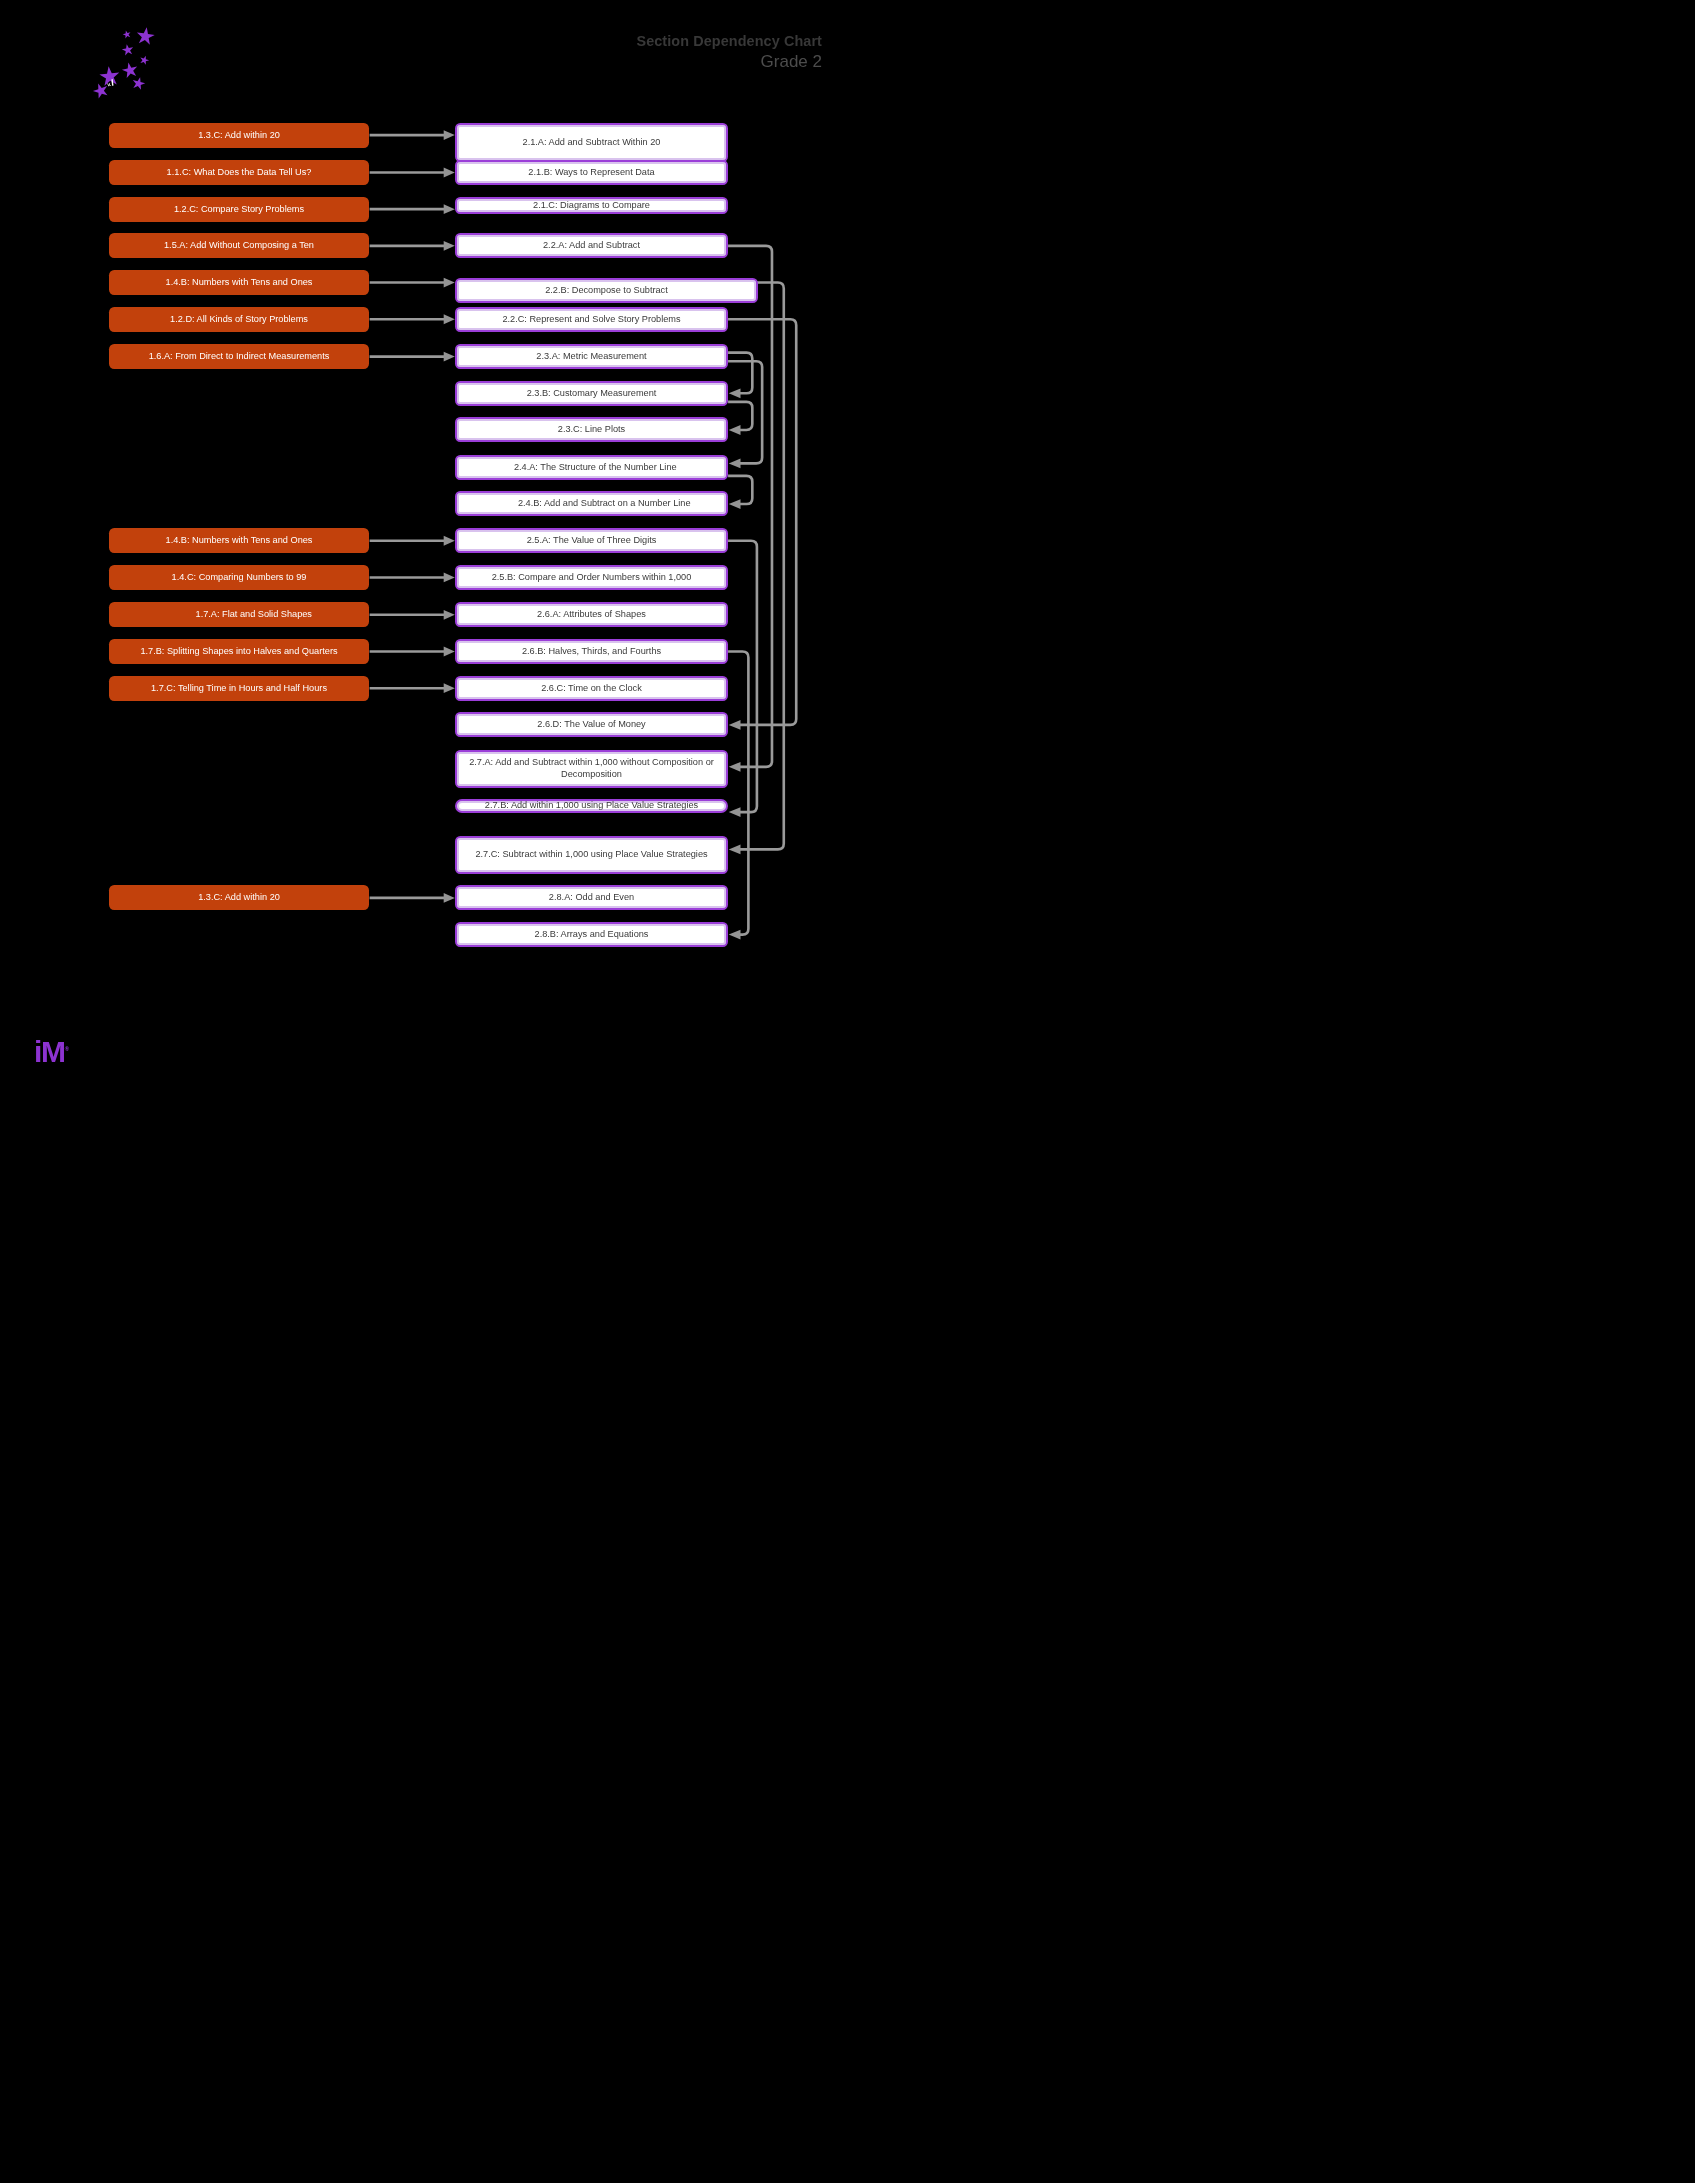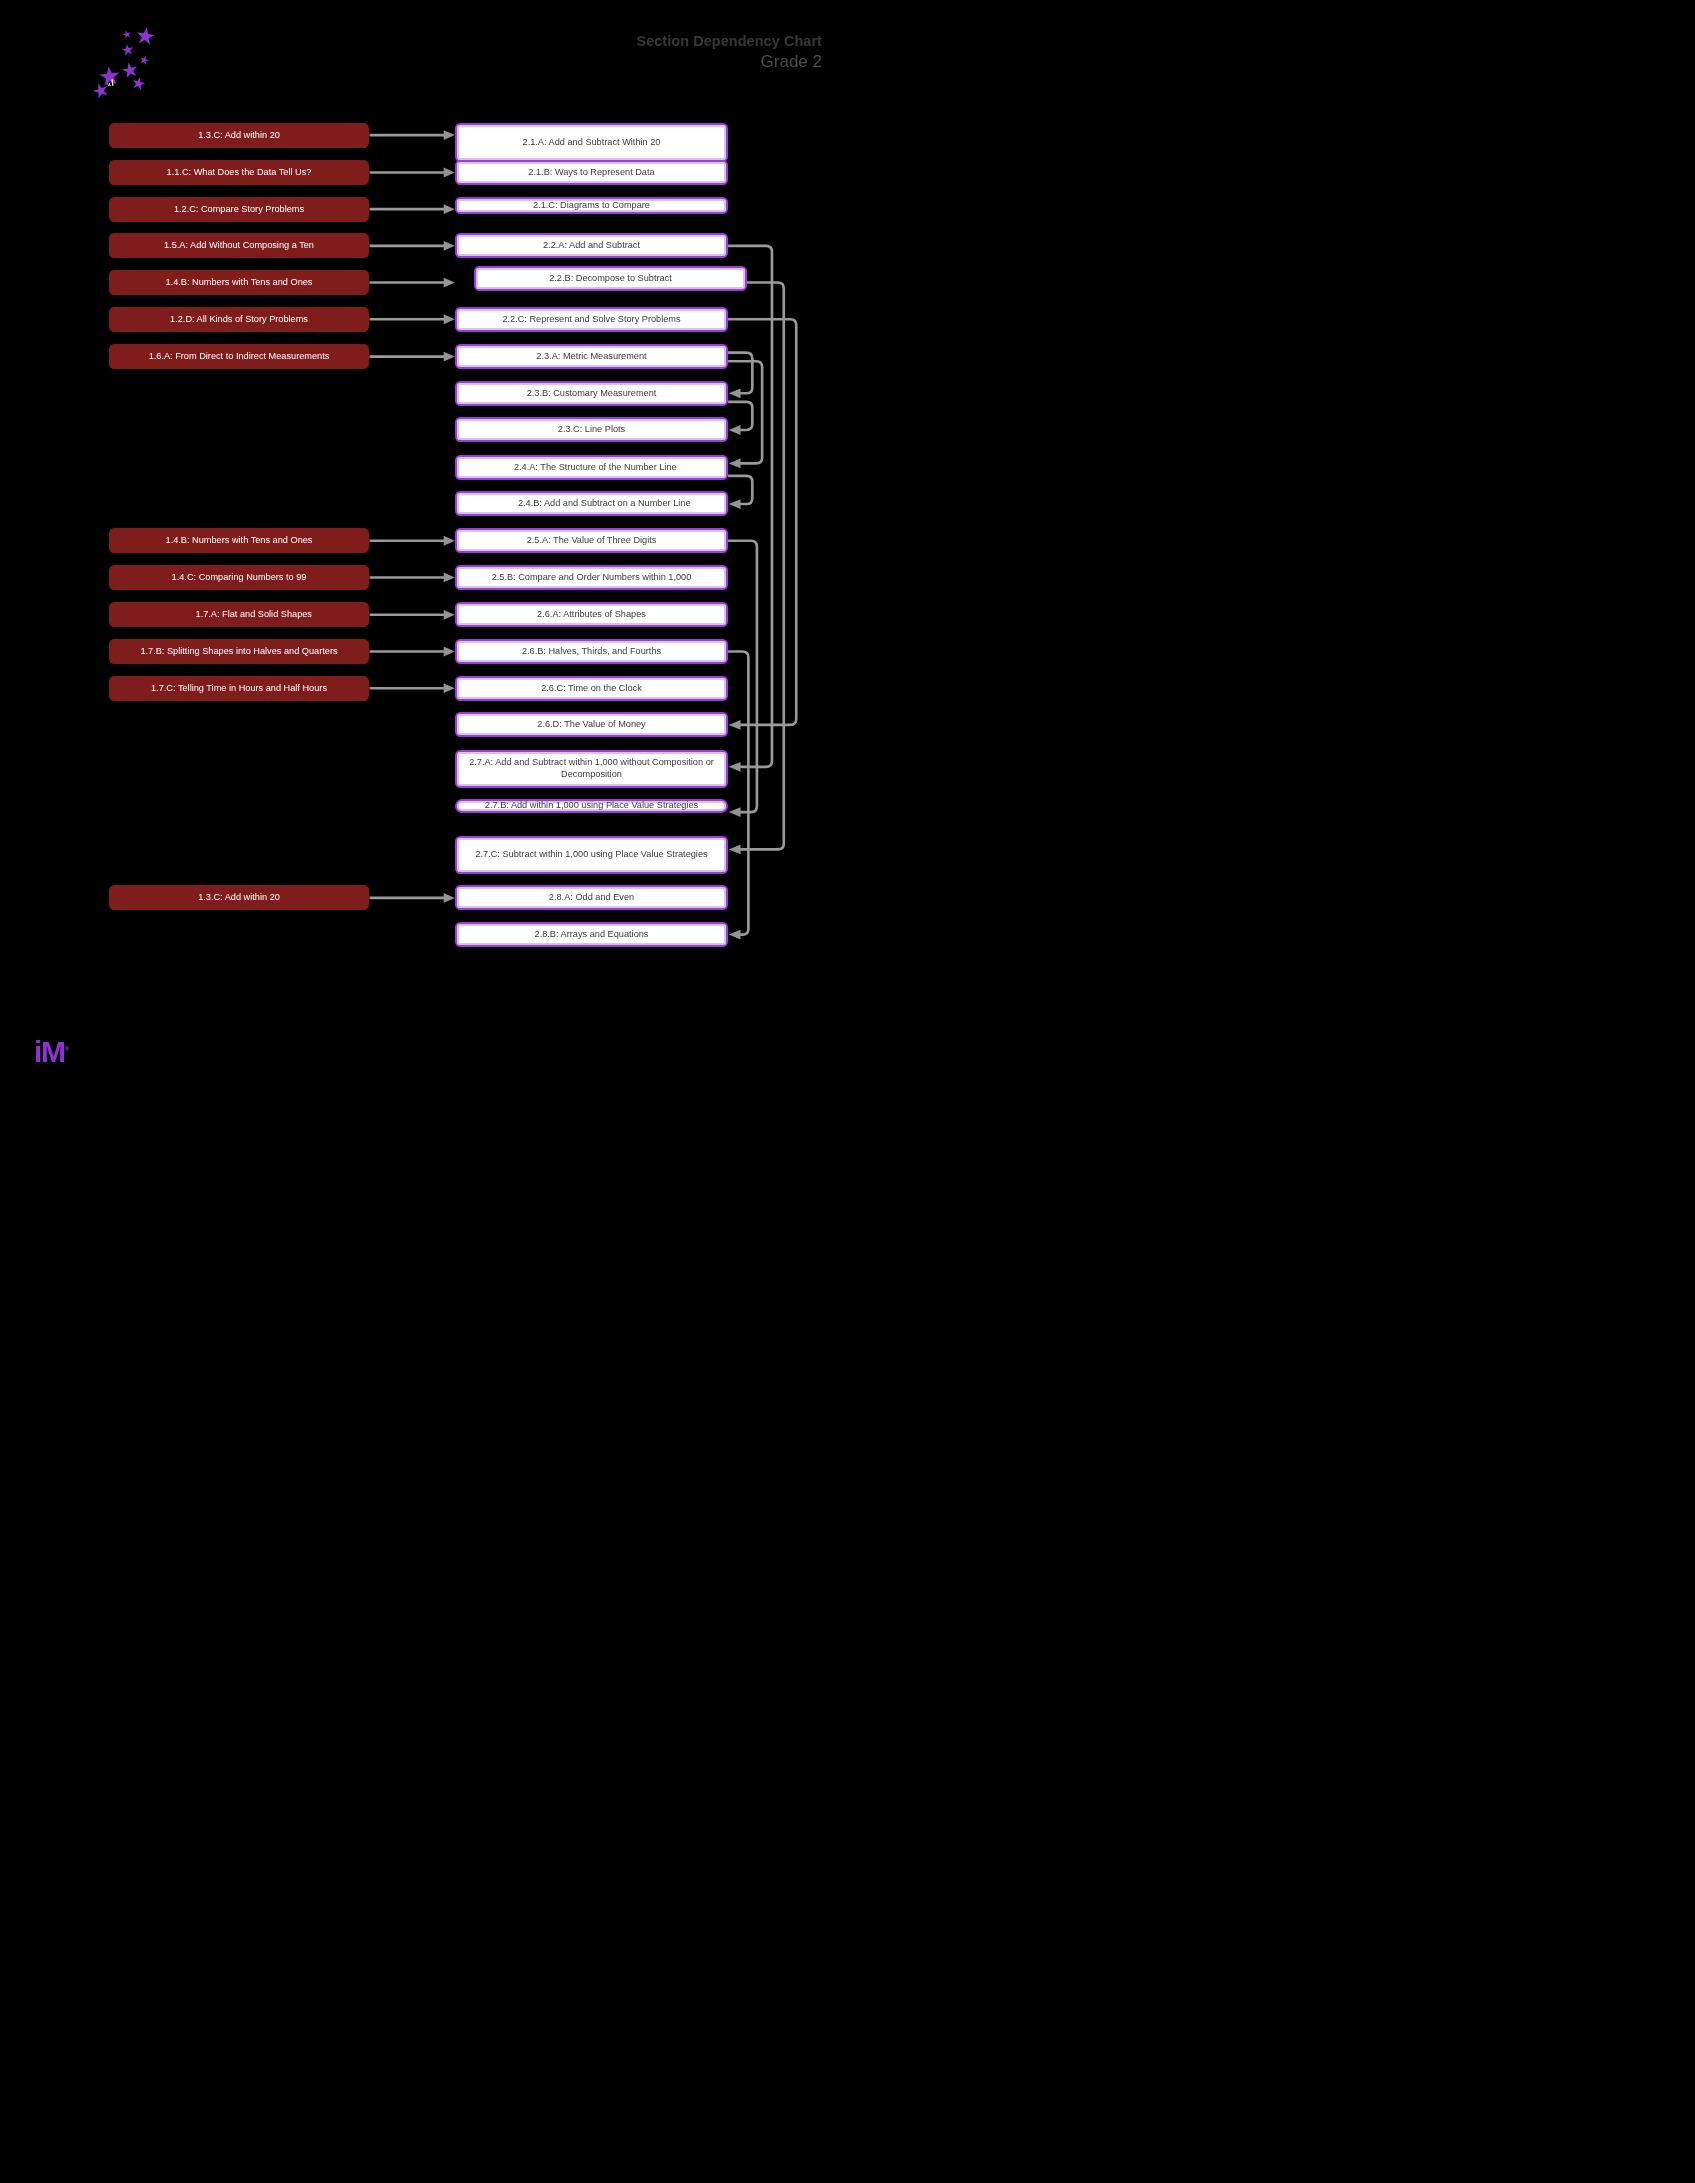--- a/index.html
+++ b/index.html
@@ -13,21 +13,21 @@
   .star{position:absolute;color:#8d33d1;line-height:1;display:block;}
   .star .glyph{display:block;}
   .vbadge{position:absolute;left:50%;top:54%;transform:translate(-50%,-50%);
           color:#fff;white-space:nowrap;font-weight:bold;}
   .vbadge .v{font-size:5.2px;}
   .vbadge .I{font-size:9.2px;}
   
   .node{position:absolute;display:flex;align-items:center;justify-content:center;
         text-align:center;border-radius:5.2px;font-size:9.2px;line-height:1.3;
         box-sizing:border-box;padding:1.3px 10.5px;}
-  .grade1{background:#7f1d1d;color:#ffffff;}
+  .grade1{background:#c2410c;color:#ffffff;}
   .grade2{background:#ffffff;color:#3a3a3a;border:2px solid #9b3ed8;
           box-shadow:inset 0 0 0 2px #d9c3ee;}
   
   svg.edges{position:absolute;left:0;top:0;}
   
   .im-logo{position:absolute;left:34px;top:1037px;color:#8d33d1;font-weight:bold;
            font-size:30px;letter-spacing:-1.3px;line-height:1;}
   .im-logo sup{font-size:5.9px;letter-spacing:0;vertical-align:super;}
   .footer-bar{position:absolute;left:81px;top:1042px;width:744px;height:23.6px;
               background:#e8e8e8;border-radius:5.9px;}
@@ -130,21 +130,21 @@
       <div class="node grade1" style="left: 109px; top: 528px; width: 260px; height: 25px;">1.4.B: Numbers with Tens and Ones</div>
       <div class="node grade1" style="left: 109px; top: 565px; width: 260px; height: 25px;">1.4.C: Comparing Numbers to 99</div>
       <div class="node grade1" style="left: 109px; top: 602px; width: 260px; height: 25px; padding-left: 40px;">1.7.A: Flat and Solid Shapes</div>
       <div class="node grade1" style="left: 109px; top: 639px; width: 260px; height: 25px;">1.7.B: Splitting Shapes into Halves and Quarters</div>
       <div class="node grade1" style="left: 109px; top: 676px; width: 260px; height: 25px;">1.7.C: Telling Time in Hours and Half Hours</div>
       <div class="node grade1" style="left: 109px; top: 885px; width: 260px; height: 25px;">1.3.C: Add within 20</div>
       <div class="node grade2" style="left: 455px; top: 123px; width: 273px; height: 39px;">2.1.A: Add and Subtract Within 20</div>
       <div class="node grade2" style="left: 455px; top: 160px; width: 273px; height: 25px;">2.1.B: Ways to Represent Data</div>
       <div class="node grade2" style="left: 455px; top: 197px; width: 273px; height: 17px;">2.1.C: Diagrams to Compare</div>
       <div class="node grade2" style="left: 455px; top: 233px; width: 273px; height: 25px;">2.2.A: Add and Subtract</div>
-      <div class="node grade2" style="left: 455px; top: 266px; width: 273px; height: 25px; margin-left: 19px;">2.2.B: Decompose to Subtract</div>
+      <div class="node grade2" style="left: 455px; top: 278px; width: 303px; height: 25px;">2.2.B: Decompose to Subtract</div>
       <div class="node grade2" style="left: 455px; top: 307px; width: 273px; height: 25px;">2.2.C: Represent and Solve Story Problems</div>
       <div class="node grade2" style="left: 455px; top: 344px; width: 273px; height: 25px;">2.3.A: Metric Measurement</div>
       <div class="node grade2" style="left: 455px; top: 381px; width: 273px; height: 25px;">2.3.B: Customary Measurement</div>
       <div class="node grade2" style="left: 455px; top: 417px; width: 273px; height: 25px;">2.3.C: Line Plots</div>
       <div class="node grade2" style="left: 455px; top: 455px; width: 273px; height: 25px; padding-left: 18px;">2.4.A: The Structure of the Number Line</div>
       <div class="node grade2" style="left: 455px; top: 491px; width: 273px; height: 25px; padding-left: 36px;">2.4.B: Add and Subtract on a Number Line</div>
       <div class="node grade2" style="left: 455px; top: 528px; width: 273px; height: 25px;">2.5.A: The Value of Three Digits</div>
       <div class="node grade2" style="left: 455px; top: 565px; width: 273px; height: 25px;">2.5.B: Compare and Order Numbers within 1,000</div>
       <div class="node grade2" style="left: 455px; top: 602px; width: 273px; height: 25px;">2.6.A: Attributes of Shapes</div>
       <div class="node grade2" style="left: 455px; top: 639px; width: 273px; height: 25px;">2.6.B: Halves, Thirds, and Fourths</div>

